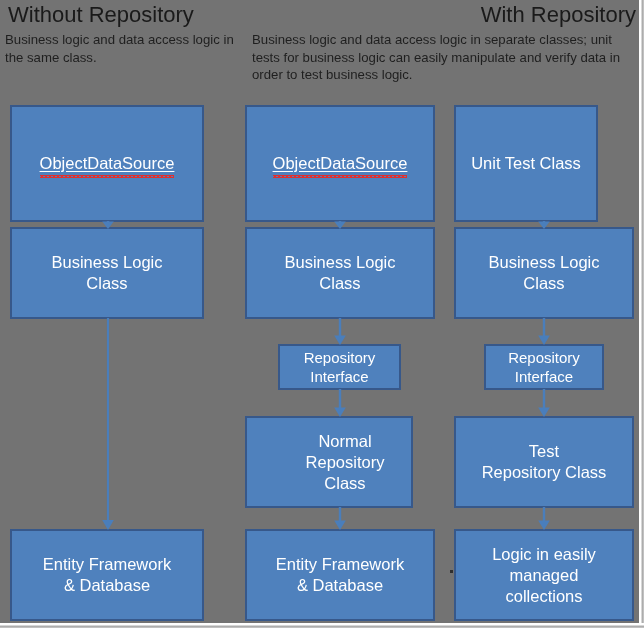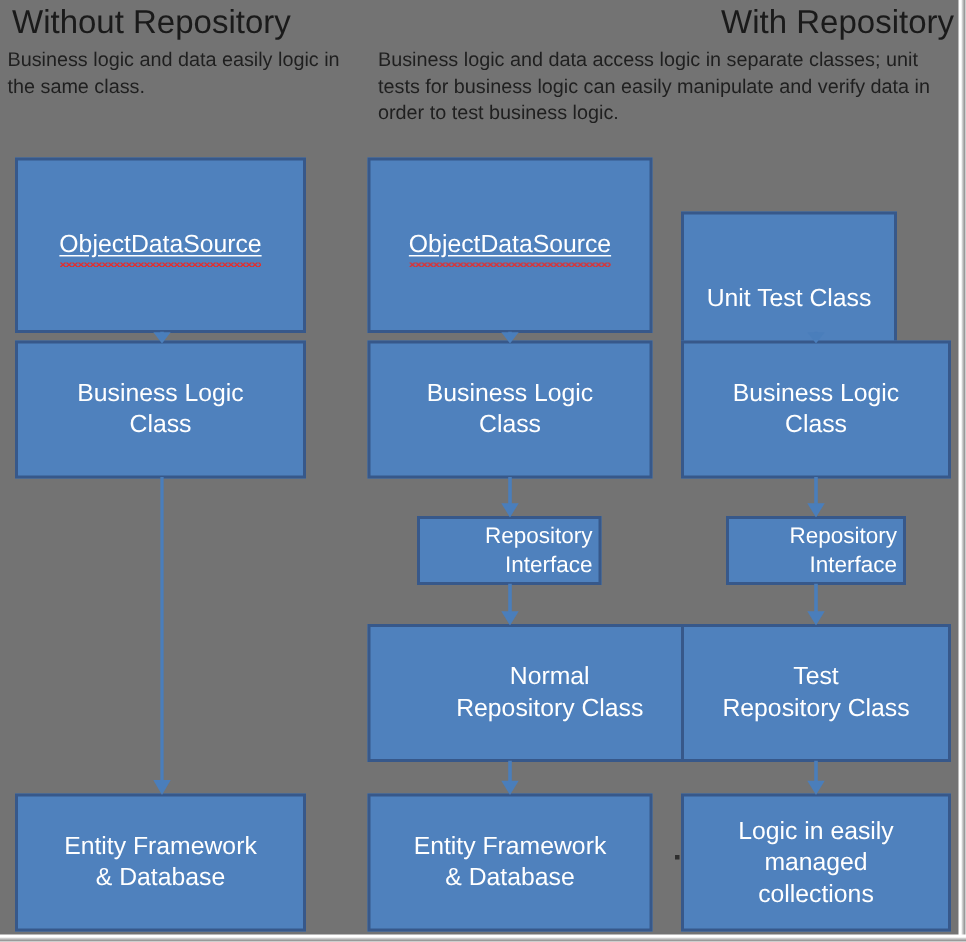--- a/index.html
+++ b/index.html
@@ -60,21 +60,20 @@
     justify-content: center;
     text-align: center;
     font-size: 16.5px;
     line-height: 21px;
     font-weight: 400;
     padding: 2px 4px;
   }
   .node.small {
     font-size: 15px;
     line-height: 19px;
-    text-align: right;
   }
   .node .label {
     display: block;
     width: 100%;
   }
   
   .squiggle {
     display: inline-block;
     border-bottom: 0px;
     position: relative;
@@ -108,21 +107,21 @@
     background: #2f2f2f;
   }
 </style>
 </head>
 <body>
 
 <div id="canvas">
 
   <div class="col-title" style="left:8px; top:2px; width:230px;">Without Repository</div>
 
-  <div class="col-desc" style="left:5px; top:31px; width:232px;">Business logic and data easily logic in the same class.</div>
+  <div class="col-desc" style="left:5px; top:31px; width:232px;">Business logic and data access logic in the same class.</div>
 
   <div class="col-title" style="left:256px; top:2px; width:380px; text-align:right;">With Repository</div>
 
   <div class="col-desc" style="left:252px; top:31px; width:386px;">Business logic and data access logic in separate classes; unit tests for business logic can easily manipulate and verify data in order to test business logic.</div>
 
   <div class="node" style="left:10px; top:105px; width:194px; height:117px;">
     <span class="label">
       <span class="squiggle">ObjectDataSource</span><br>
     </span>
   </div>
@@ -168,21 +167,21 @@
     </span>
   </div>
 
   <div class="node small" style="left:278px; top:344px; width:123px; height:46px;">
     <span class="label">
       <span>Repository</span><br>
       <span>Interface</span>
     </span>
   </div>
 
-  <div class="node" style="left:245px; top:416px; width:211px; height:92px;padding-left:36px;">
+  <div class="node" style="left:245px; top:416px; width:168px; height:92px;padding-left:36px;">
     <span class="label">
       <span>Normal</span><br>
       <span>Repository Class</span>
     </span>
   </div>
 
   <div class="node" style="left:245px; top:529px; width:190px; height:92px;">
     <span class="label">
       <span>Entity Framework</span><br>
       <span>&amp; Database</span>
@@ -207,21 +206,21 @@
       <polygon points="9,28 3.2,18.5 14.8,18.5" fill="#4a7ebb"></polygon>
     </svg>
   </div>
   <div class="connector" style="left:331px; top:507px;">
     <svg width="18" height="23" viewBox="0 0 18 23">
       <line x1="9" y1="0" x2="9" y2="16" stroke="#4a7ebb" stroke-width="2.4"></line>
       <polygon points="9,23 3.2,13.5 14.8,13.5" fill="#4a7ebb"></polygon>
     </svg>
   </div>
 
-  <div class="node" style="left:454px; top:105px; width:144px; height:117px;margin-top:36px;">
+  <div class="node" style="left:454px; top:105px; width:144px; height:117px;">
     <span class="label">
       <span>Unit Test Class</span>
     </span>
   </div>
 
   <div class="node" style="left:454px; top:227px; width:180px; height:92px;">
     <span class="label">
       <span>Business Logic</span><br>
       <span>Class</span>
     </span>

